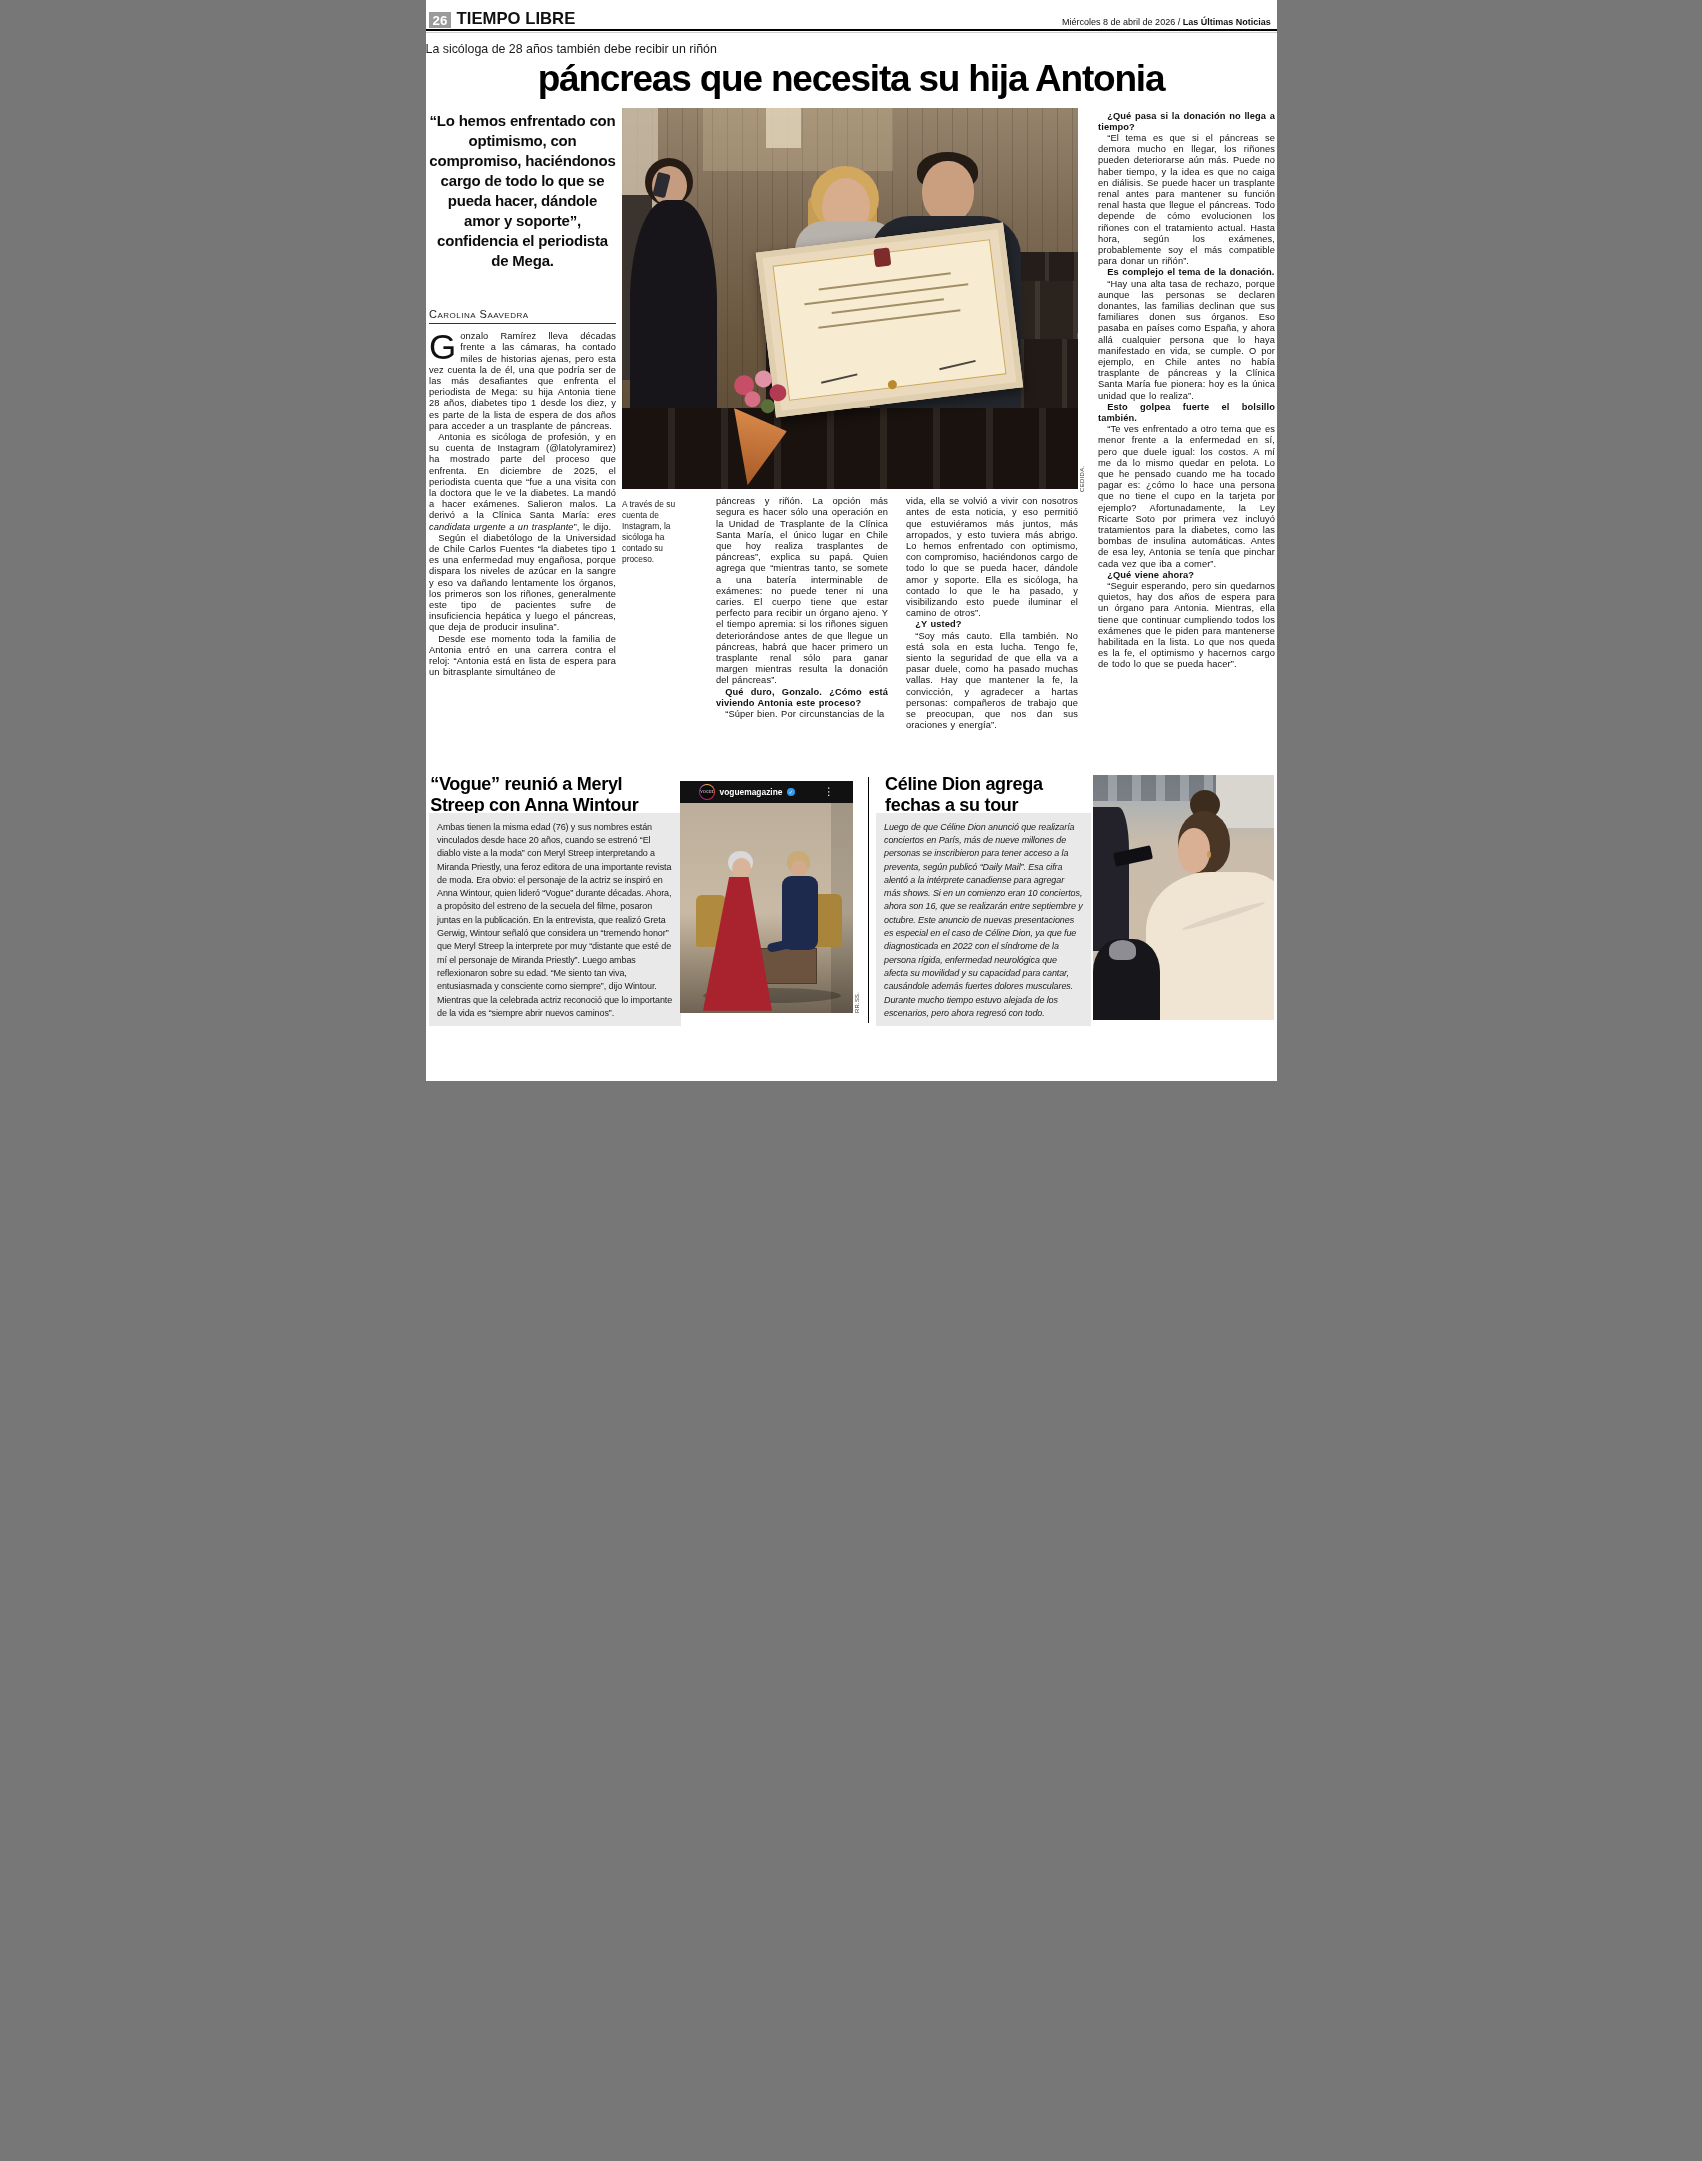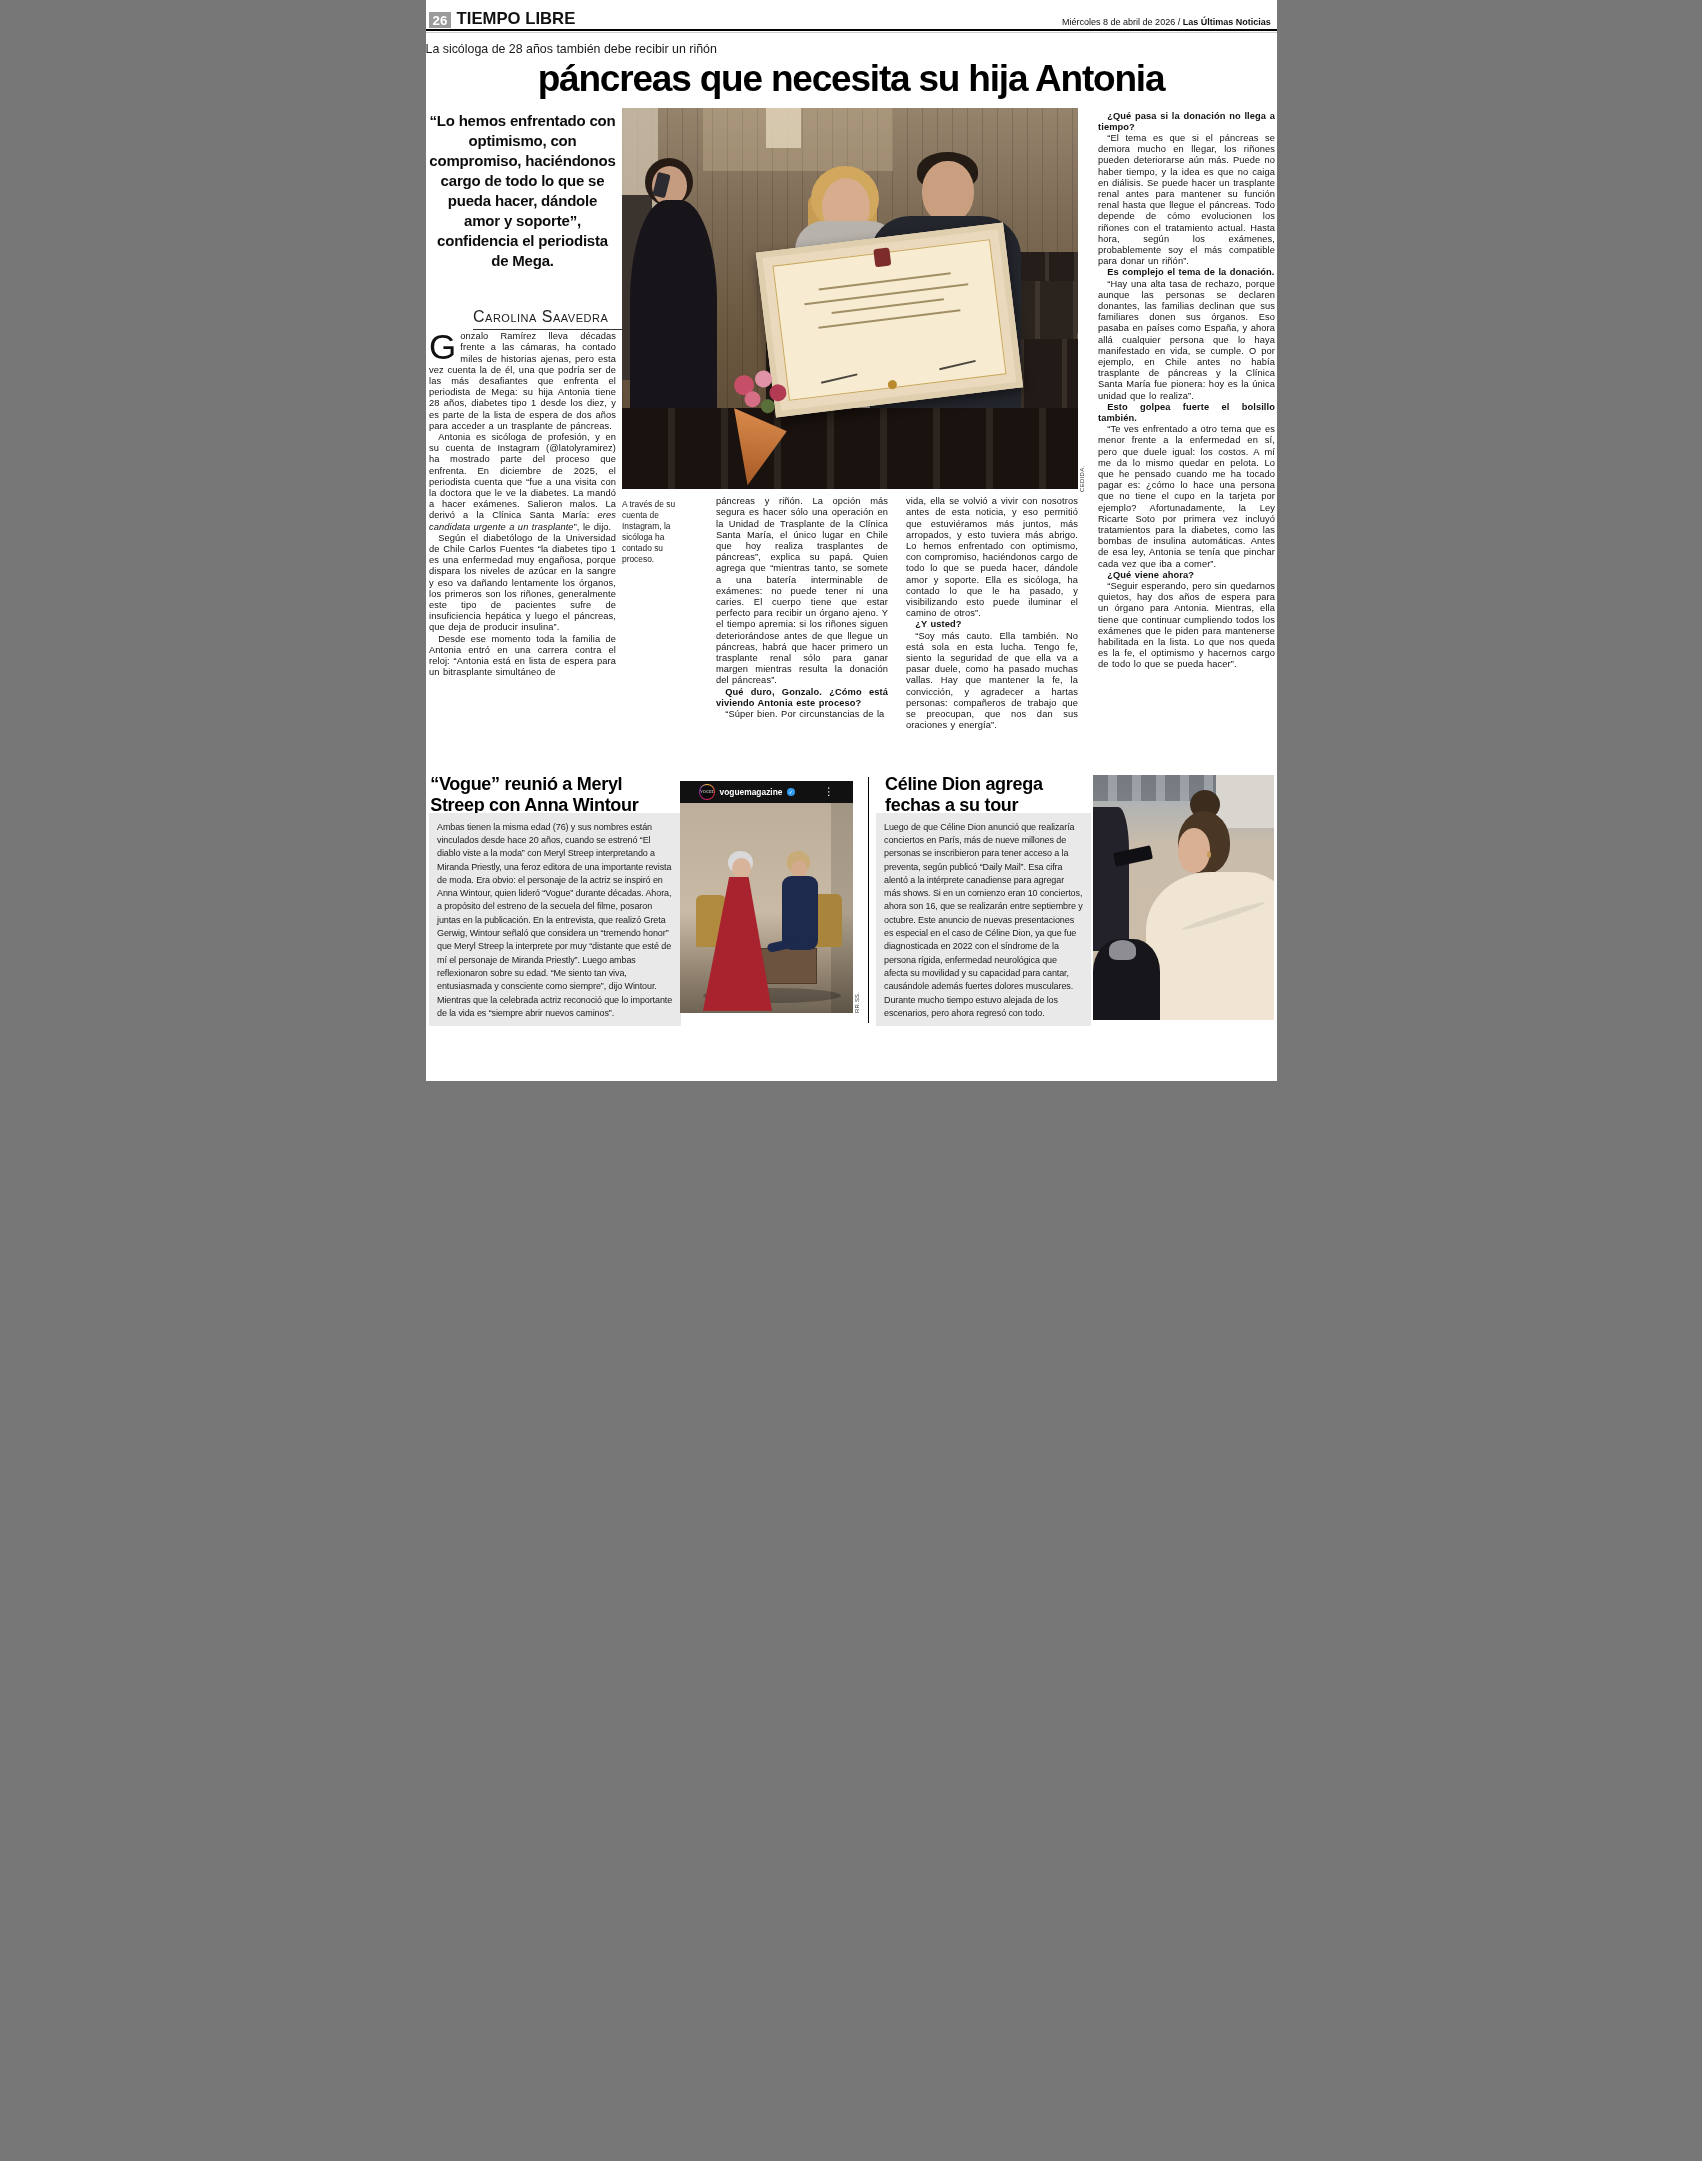--- a/index.html
+++ b/index.html
@@ -22,21 +22,21 @@
   .kicker { margin-top:9.2px; text-align:left; font-size:12.4px; color:#1a1a1a; }
   .headline { margin-top:3.5px; text-align:center; font-weight:700; font-size:37px; line-height:1.07; letter-spacing:-1.2px; color:#000; }
   
   .main { position:relative; margin:9.2px 3.5px 0; height:665px; }
   .bodytext p { margin:0; text-align:justify; font-size:9.3px; line-height:11.2px; letter-spacing:0.1px; word-spacing:0.7px; hyphens:auto; }
   .bodytext p.ind { text-indent:9.2px; }
   .bodytext p.subhead { font-weight:700; }
   .it { font-style: italic; }
   .dropcap { float:left; font-size:35px; line-height:28px; padding:1.7px 4px 0 0; font-weight:400; }
   .pullquote { position:absolute; left:0; top:2.3px; width:187px; font-size:15px; font-weight:700; text-align:center; line-height:1.34; letter-spacing:-0.2px; color:#0d0d0d; }
-  .byline { position:absolute; left:0; top:200px; width:187px; font-variant:small-caps; font-size:16px; letter-spacing:0.5px; border-bottom:1.2px solid #333; padding-bottom:2.9px; color:#222;margin-left:44px; }
+  .byline { position:absolute; left:0; top:200px; width:187px; font-variant:small-caps; font-size:11px; letter-spacing:0.5px; border-bottom:1.2px solid #333; padding-bottom:2.9px; color:#222; }
   .col1 { position:absolute; left:0; top:223px; width:187px; }
   .col2 { position:absolute; left:287px; top:388px; width:172px; }
   .col3 { position:absolute; left:477px; top:388px; width:172px; }
   .col4 { position:absolute; left:669px; top:2.3px; width:177px; }
   .caption { position:absolute; left:193px; top:391px; width:58px; font-size:8.4px; line-height:1.3; color:#1a1a1a; }
   .photocredit { position:absolute; left:650px; top:332px; height:52px; writing-mode:vertical-rl; transform:rotate(180deg); font-size:6px; letter-spacing:0.3px; color:#333; }
   
   .mainphoto { position:absolute; left:193px; top:0; width:456px; height:381px; overflow:hidden; background:#6d5b49; }
   .mp-bg { position:absolute; inset:0;
     background: linear-gradient(180deg,#95836c 0%, #7d6a55 30%, #6a573f 60%, #564634 100%); }
@@ -70,21 +70,21 @@
   .mp-bqt { position:absolute; left:97px; top:261px; width:75px; height:118px; transform:rotate(7deg); }
   .mp-bqt-wrap { position:absolute; left:8px; top:42px; width:60px; height:75px; background:linear-gradient(180deg,#d8894a,#a85a26); clip-path:polygon(8% 0, 100% 22%, 46% 100%); }
   .mp-flower { position:absolute; border-radius:50%; }
   
   .bottom { position:relative; margin:0 3.5px; height:253px; }
   .b-headline { position:absolute; font-weight:700; font-size:18px; line-height:1.13; letter-spacing:-0.3px; color:#000; }
   .bl-headline { left:1.2px; top:1.2px; width:248px; }
   .cd-headline { left:456px; top:1.2px; width:208px; }
   .b-panel { position:absolute; top:40px; bottom:0; background:#e9e9e9; padding:7.5px 8px 5.8px; font-size:9px; line-height:13.3px; color:#1c1c1c; text-align:left; letter-spacing:-0.1px; }
   .bl-panel { left:0; width:252px; }
-  .cd-panel { left:447px; width:215px; }
+  .cd-panel { left:447px; width:215px;font-style:italic; }
   .vdivider { position:absolute; left:439px; top:3.5px; width:1.2px; height:246px; background:#000; }
   
   .ig { position:absolute; left:251px; top:7.5px; width:173px; height:232px; background:#000; }
   .ig-hdr { height:22px; background:#111; display:flex; align-items:center; padding:0 19px; gap:4.6px; }
   .ig-ring { width:16px; height:16px; border-radius:50%; padding:1.2px; background:conic-gradient(#f5bf4f,#e6683c,#dc2743,#cc2366,#bc1888,#7d3bb5,#f5bf4f); }
   .ig-avatar { width:14px; height:14px; border-radius:50%; background:#0a0a0a; color:#fff; font-size:3.5px; letter-spacing:0.3px; display:flex; align-items:center; justify-content:center; font-family:"Liberation Serif", serif; }
   .ig-user { color:#fff; font-size:8.4px; font-weight:700; }
   .ig-badge { width:8px; height:8px; border-radius:50%; background:#2f9bf0; color:#fff; font-size:5.2px; line-height:8px; text-align:center; }
   .ig-kebab { margin-left:auto; color:#fff; font-size:10.4px; line-height:1; }
   .ig-photo { position:relative; height:210px; overflow:hidden; background:linear-gradient(180deg,#bcae9a 0%, #c8baa4 52%, #9b8d78 76%, #6f6354 100%); }

